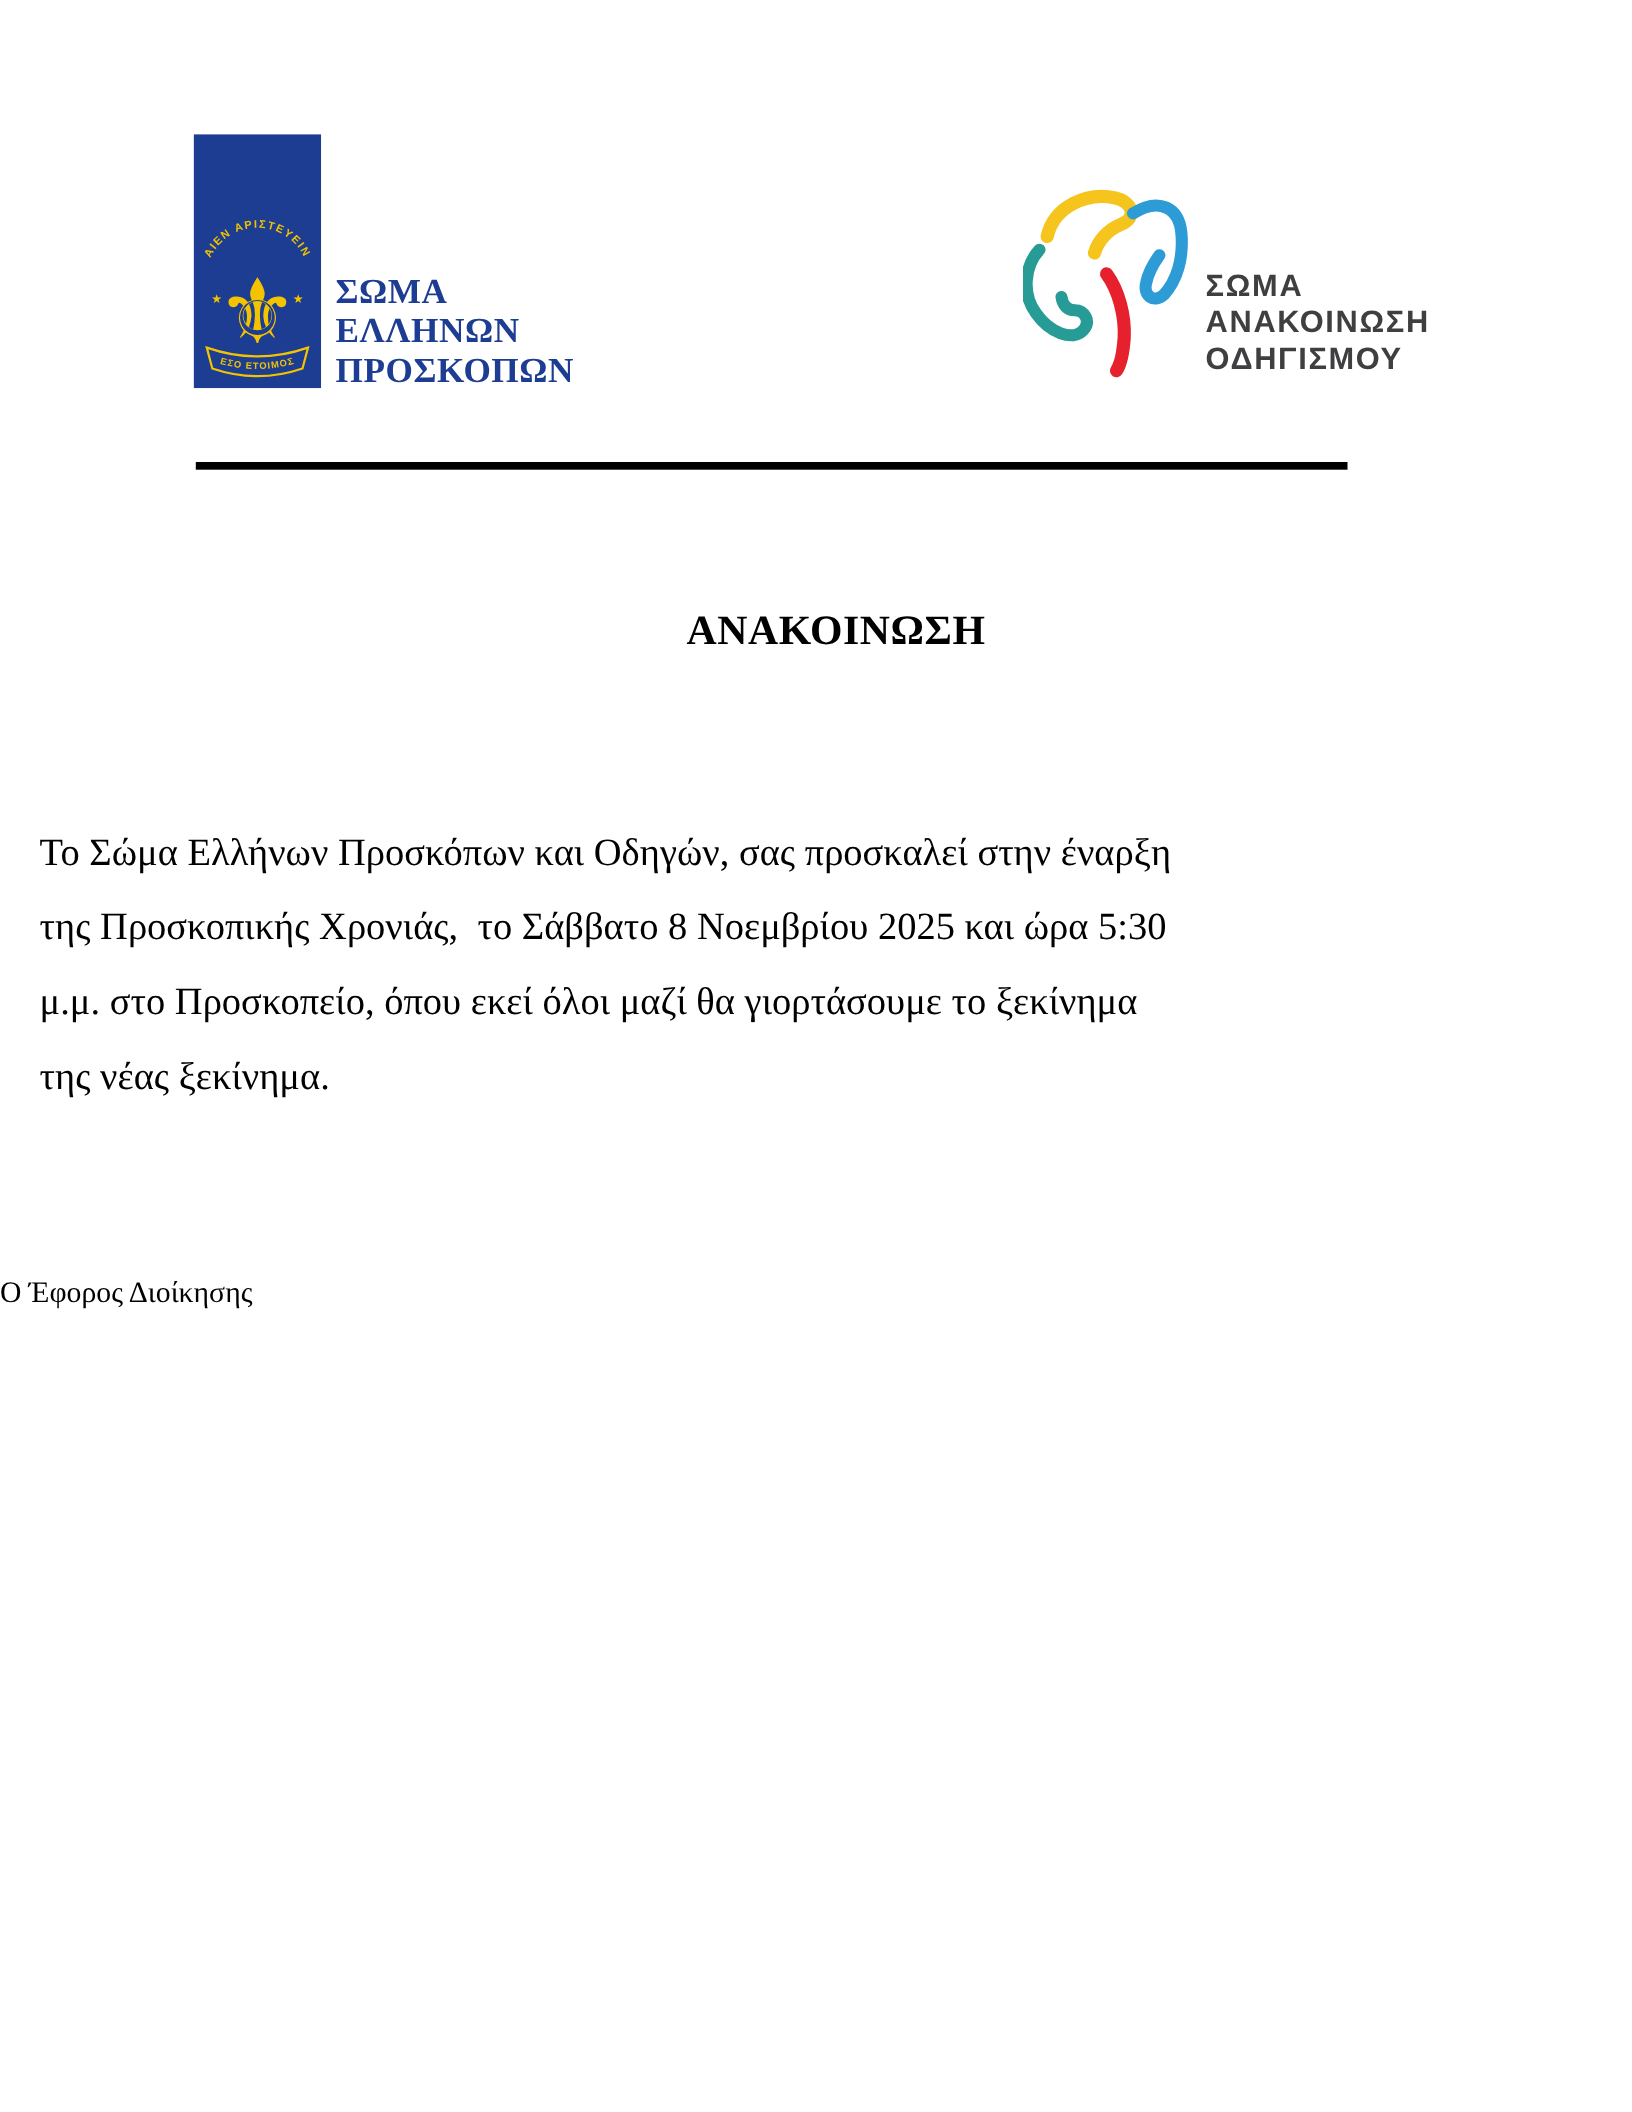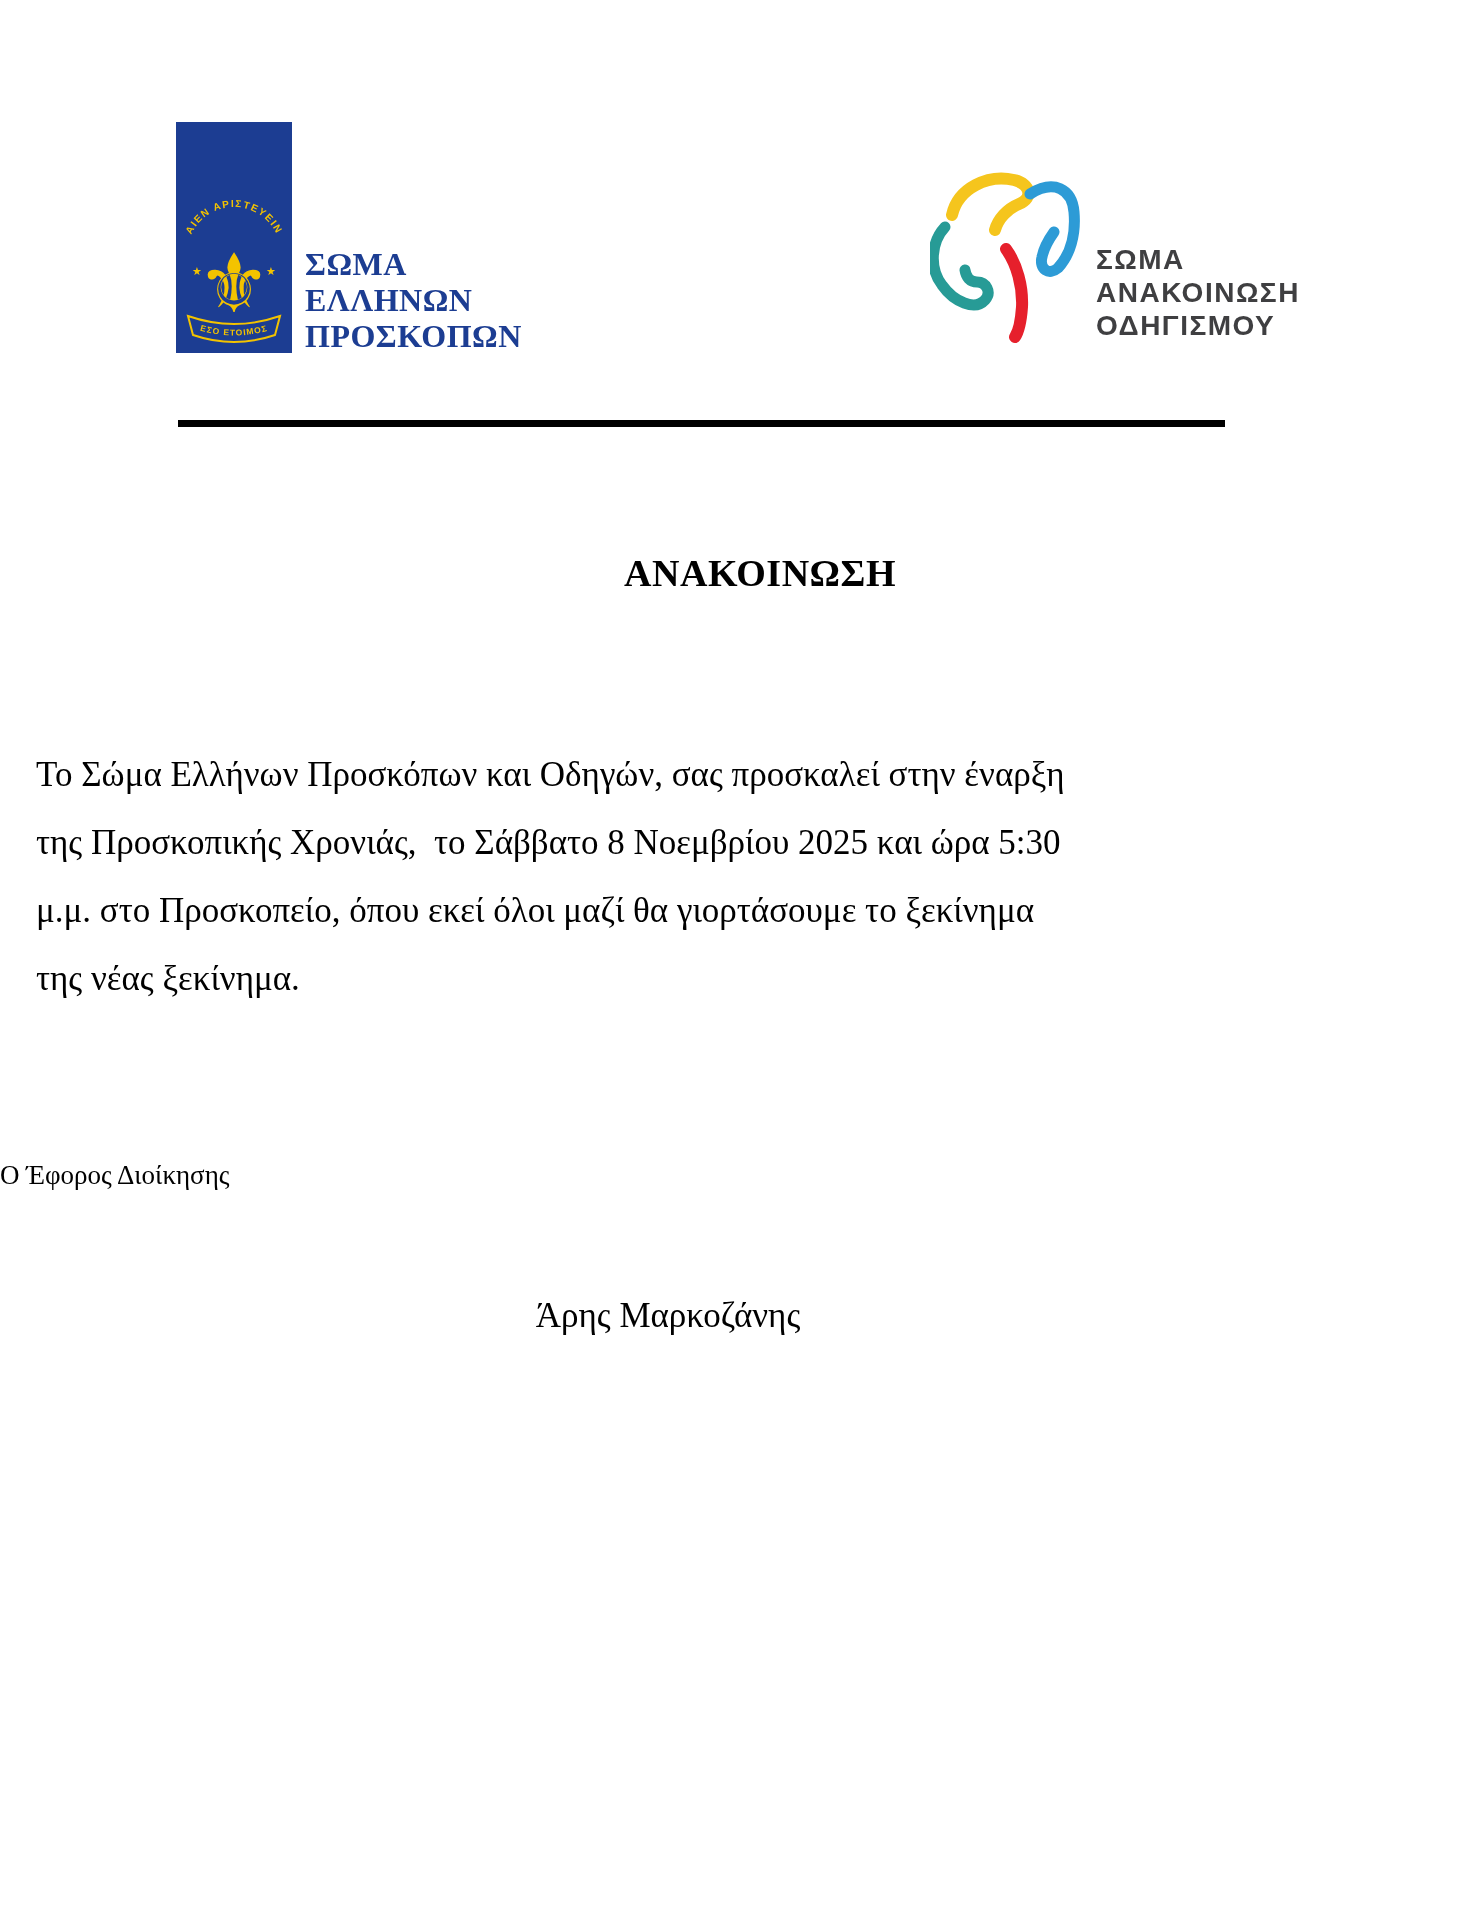--- a/index.html
+++ b/index.html
@@ -139,15 +139,14 @@
   <div class="doc-title">ΑΝΑΚΟΙΝΩΣΗ</div>
 
   <div class="doc-body">
     <div class="body-line">Το Σώμα Ελλήνων Προσκόπων και Οδηγών, σας προσκαλεί στην έναρξη</div>
     <div class="body-line">της Προσκοπικής Χρονιάς,  το Σάββατο 8 Νοεμβρίου 2025 και ώρα 5:30</div>
     <div class="body-line">μ.μ. στο Προσκοπείο, όπου εκεί όλοι μαζί θα γιορτάσουμε το ξεκίνημα</div>
     <div class="body-line">της νέας ξεκίνημα.</div>
   </div>
 
   <div class="sig-role">Ο Έφορος Διοίκησης</div>
-  <div class="sig-name">Άρης Μαρκοζάνης</div>
 
 </div>
 
 </body></html>

